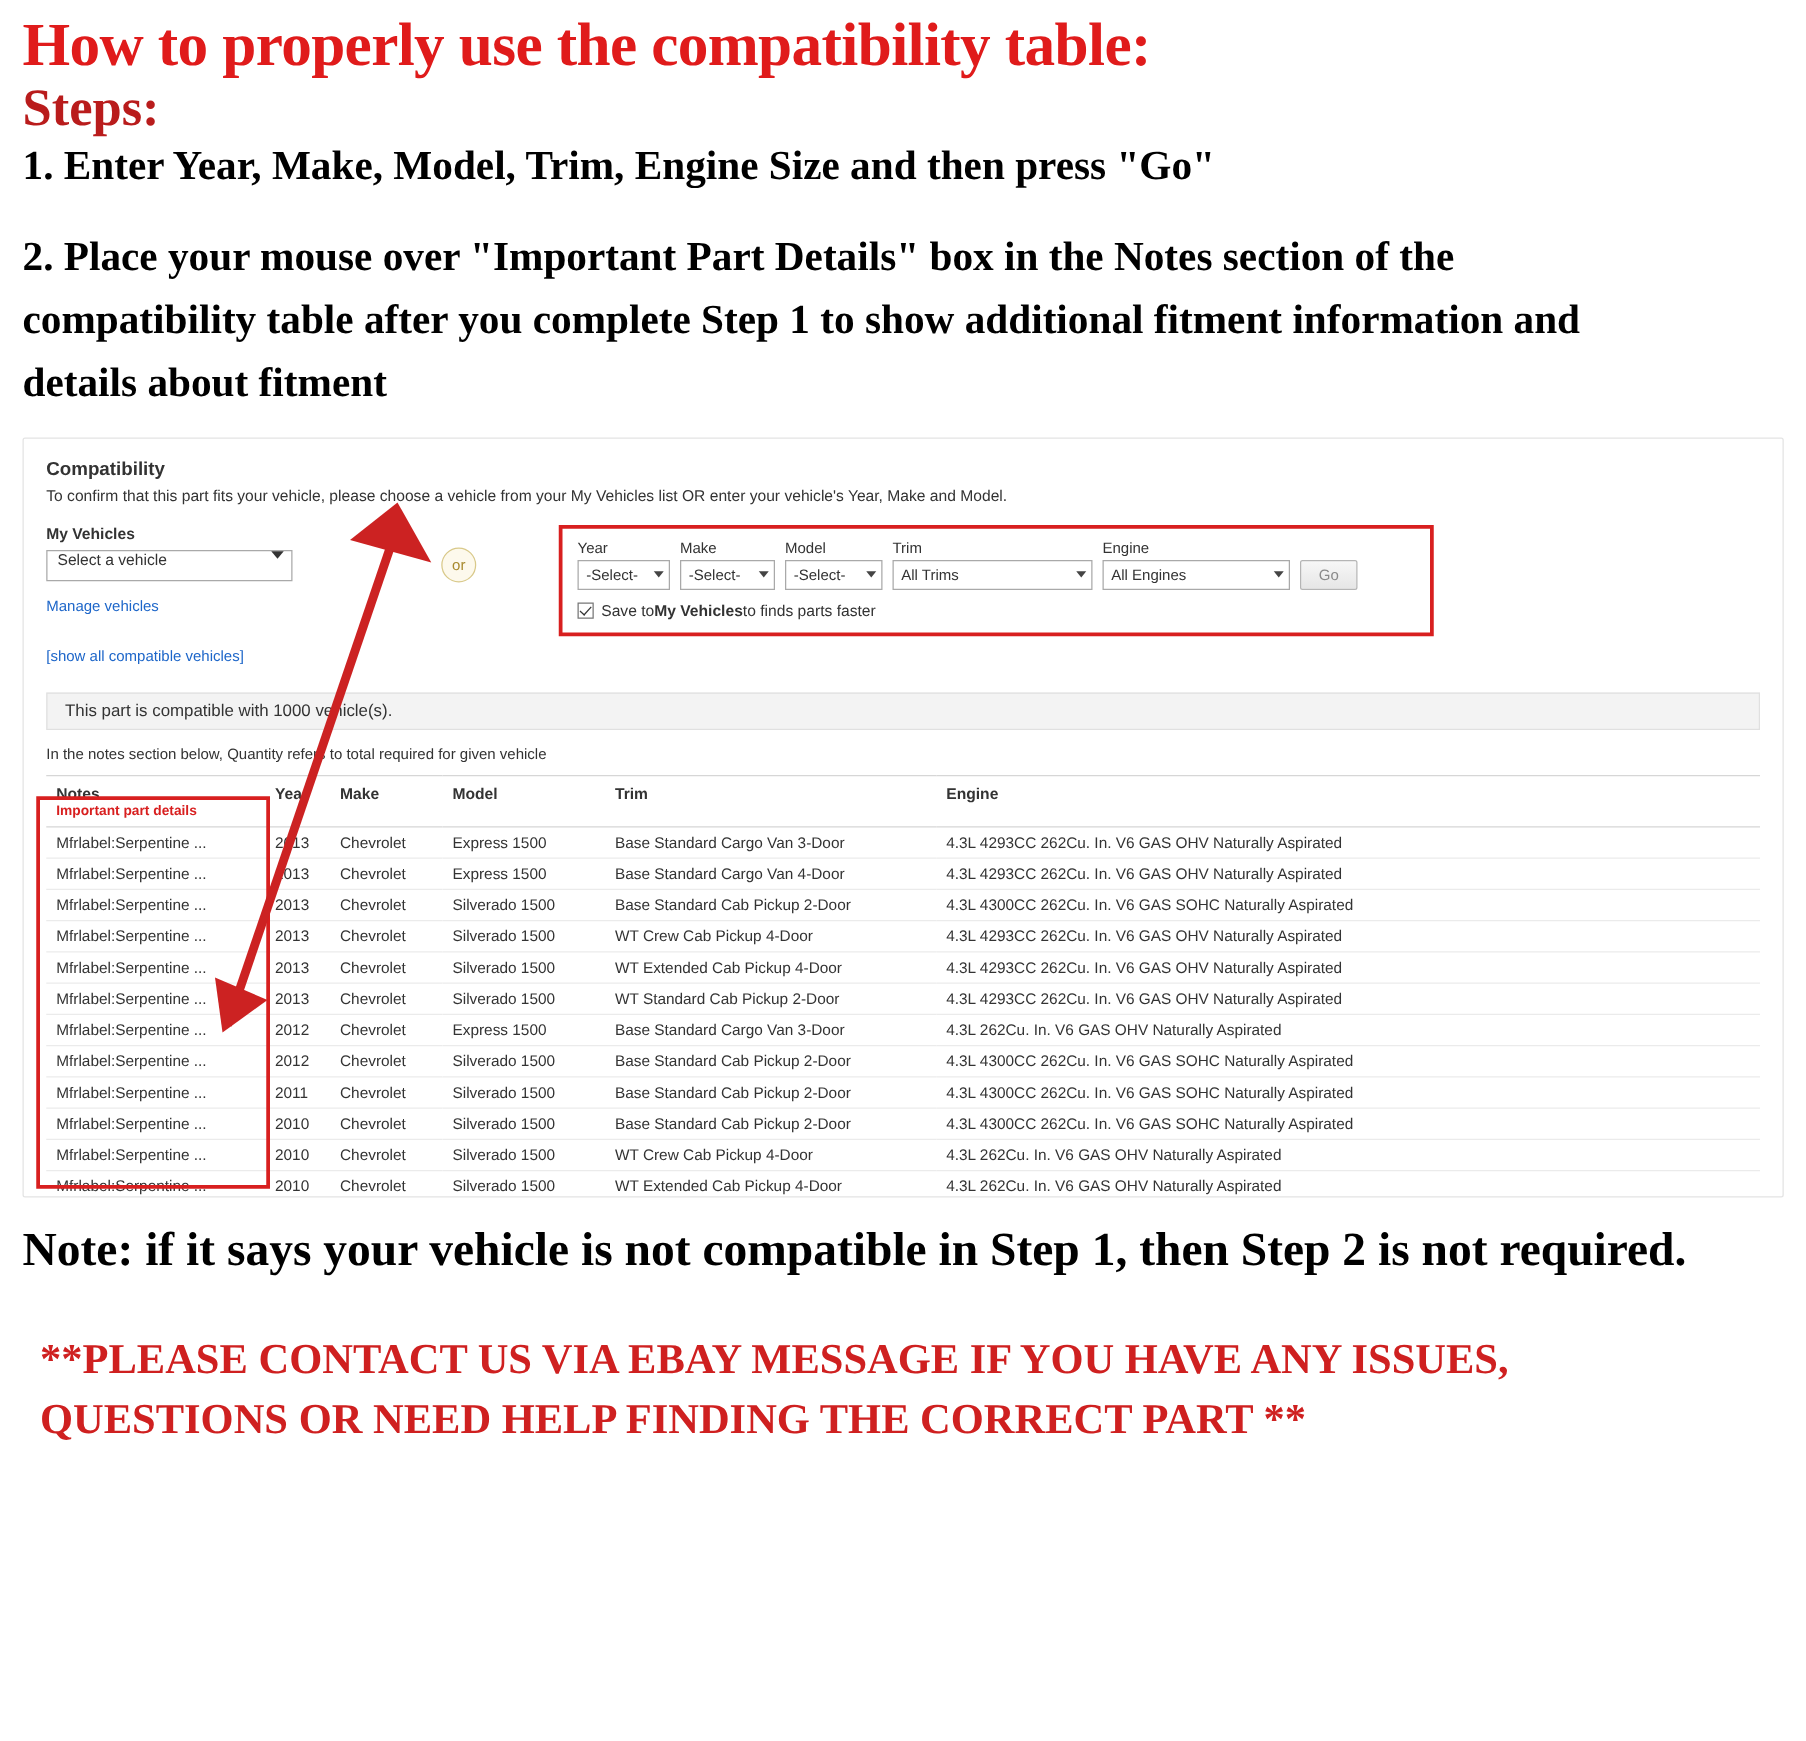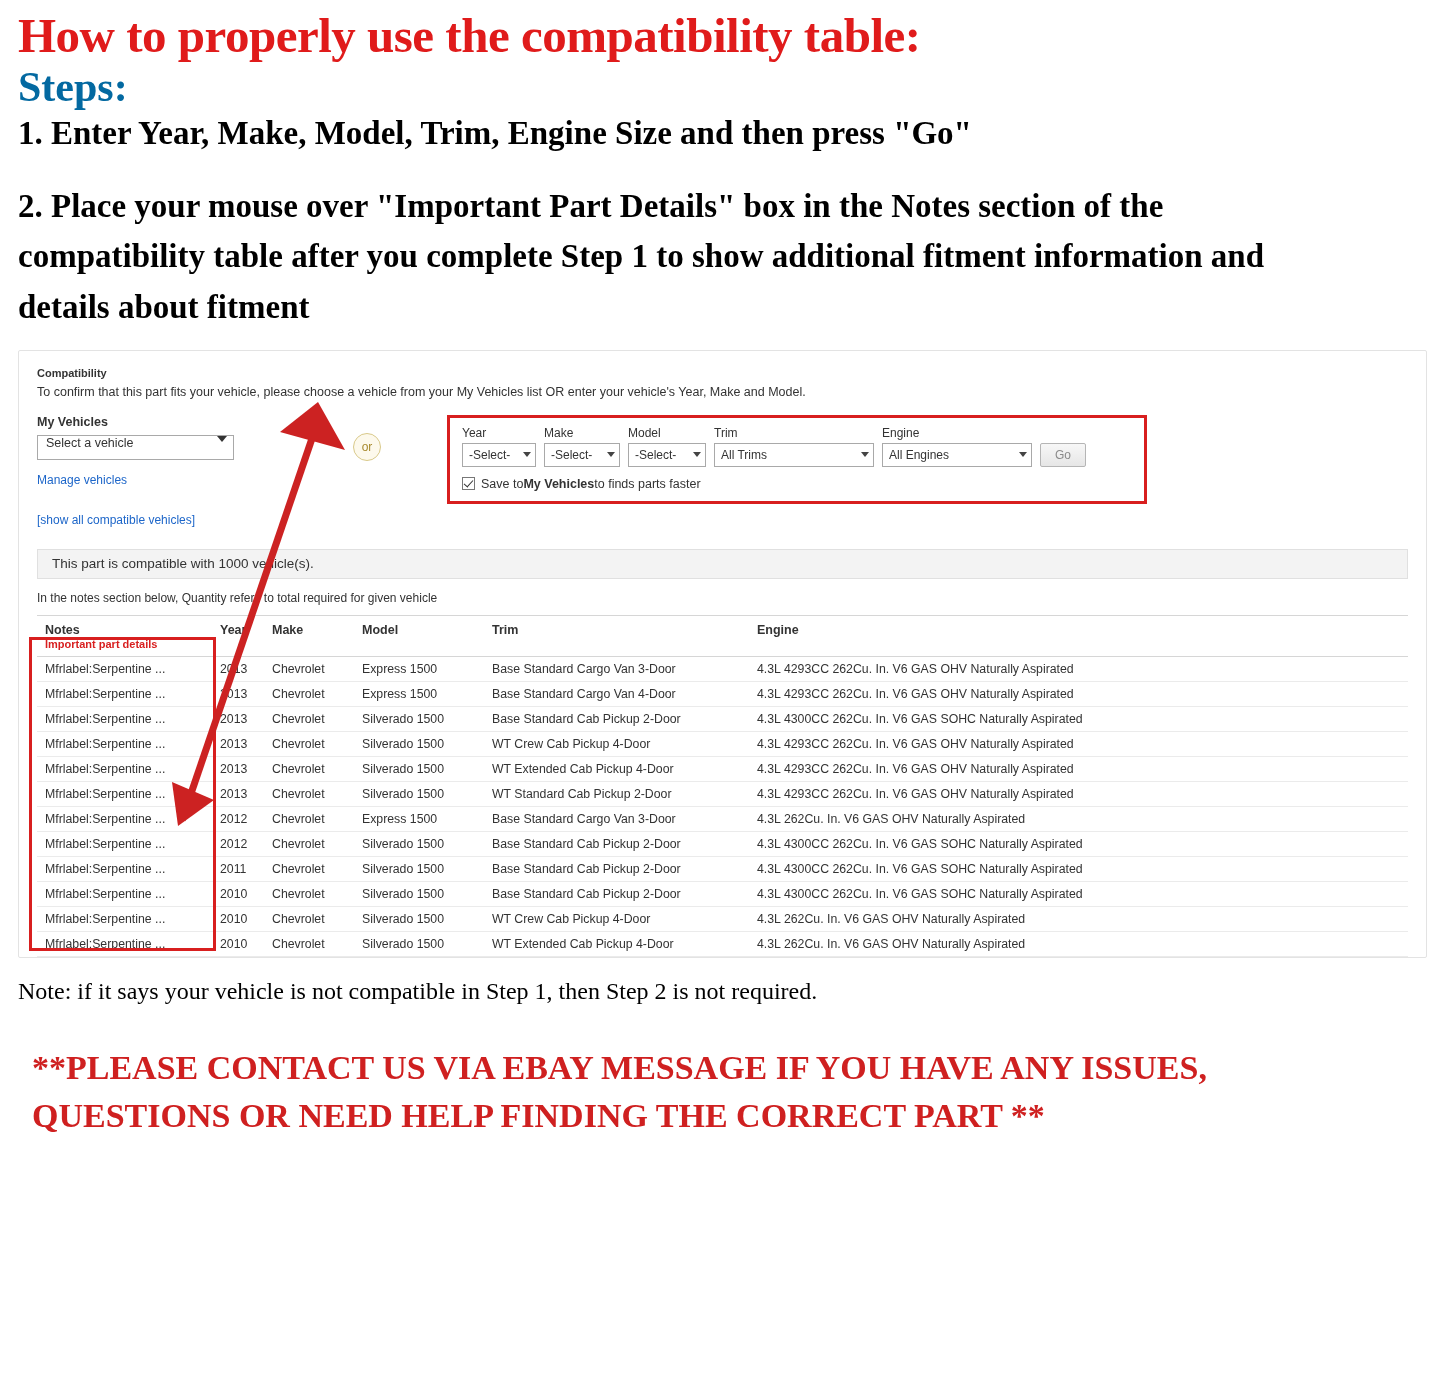--- a/index.html
+++ b/index.html
@@ -23,21 +23,21 @@
     line-height: 1.08;
     margin: 0 0 2px 0;
     letter-spacing: -0.5px;
   }
   .steps-label {
     font-family: "Liberation Serif", serif;
     font-weight: bold;
     font-size: 42px;
     line-height: 1.08;
     margin: 0 0 4px 0;
-    color: #0369a1;
+    color: #b91c1c;
   }
   .step-line {
     font-family: "Liberation Serif", serif;
     font-weight: bold;
     font-size: 33px;
     line-height: 1.18;
     color: #000;
     margin: 0 0 2px 0;
   }
   .step-two {
@@ -56,21 +56,21 @@
     margin: 18px 18px 0 18px;
     border: 1px solid #e3e3e3;
     border-radius: 2px;
     background: #fff;
     height: 608px;
     font-family: "Liberation Sans", sans-serif;
     overflow: hidden;
   }
   .panel-inner { padding: 16px 18px 0 18px; }
   .panel-title {
-    font-size: 11px;
+    font-size: 15px;
     font-weight: bold;
     color: #333;
     margin: 0 0 6px 0;
   }
   .panel-sub {
     font-size: 12.5px;
     color: #333;
     margin: 0 0 16px 0;
   }
   .chooser { display: flex; align-items: flex-start; gap: 38px; }
@@ -201,21 +201,21 @@
 
   
   .arrow-svg {
     position: absolute; left: 0; top: 0; width: 1445px; height: 1393px;
     pointer-events: none;
   }
 
   
   .note-line {
     font-family: "Liberation Serif", serif;
-    font-weight: normal; font-size: 24px; line-height: 1.42;
+    font-weight: bold; font-size: 38px; line-height: 1.42;
     color: #000; margin: 16px 18px 0 18px; max-width: 1360px;
   }
   .contact-line {
     font-family: "Liberation Serif", serif;
     font-weight: bold; font-size: 34px; line-height: 1.42;
     color: #cf2020; margin: 36px 18px 0 32px; max-width: 1340px;
   }
 </style>
 </head>
 <body>

